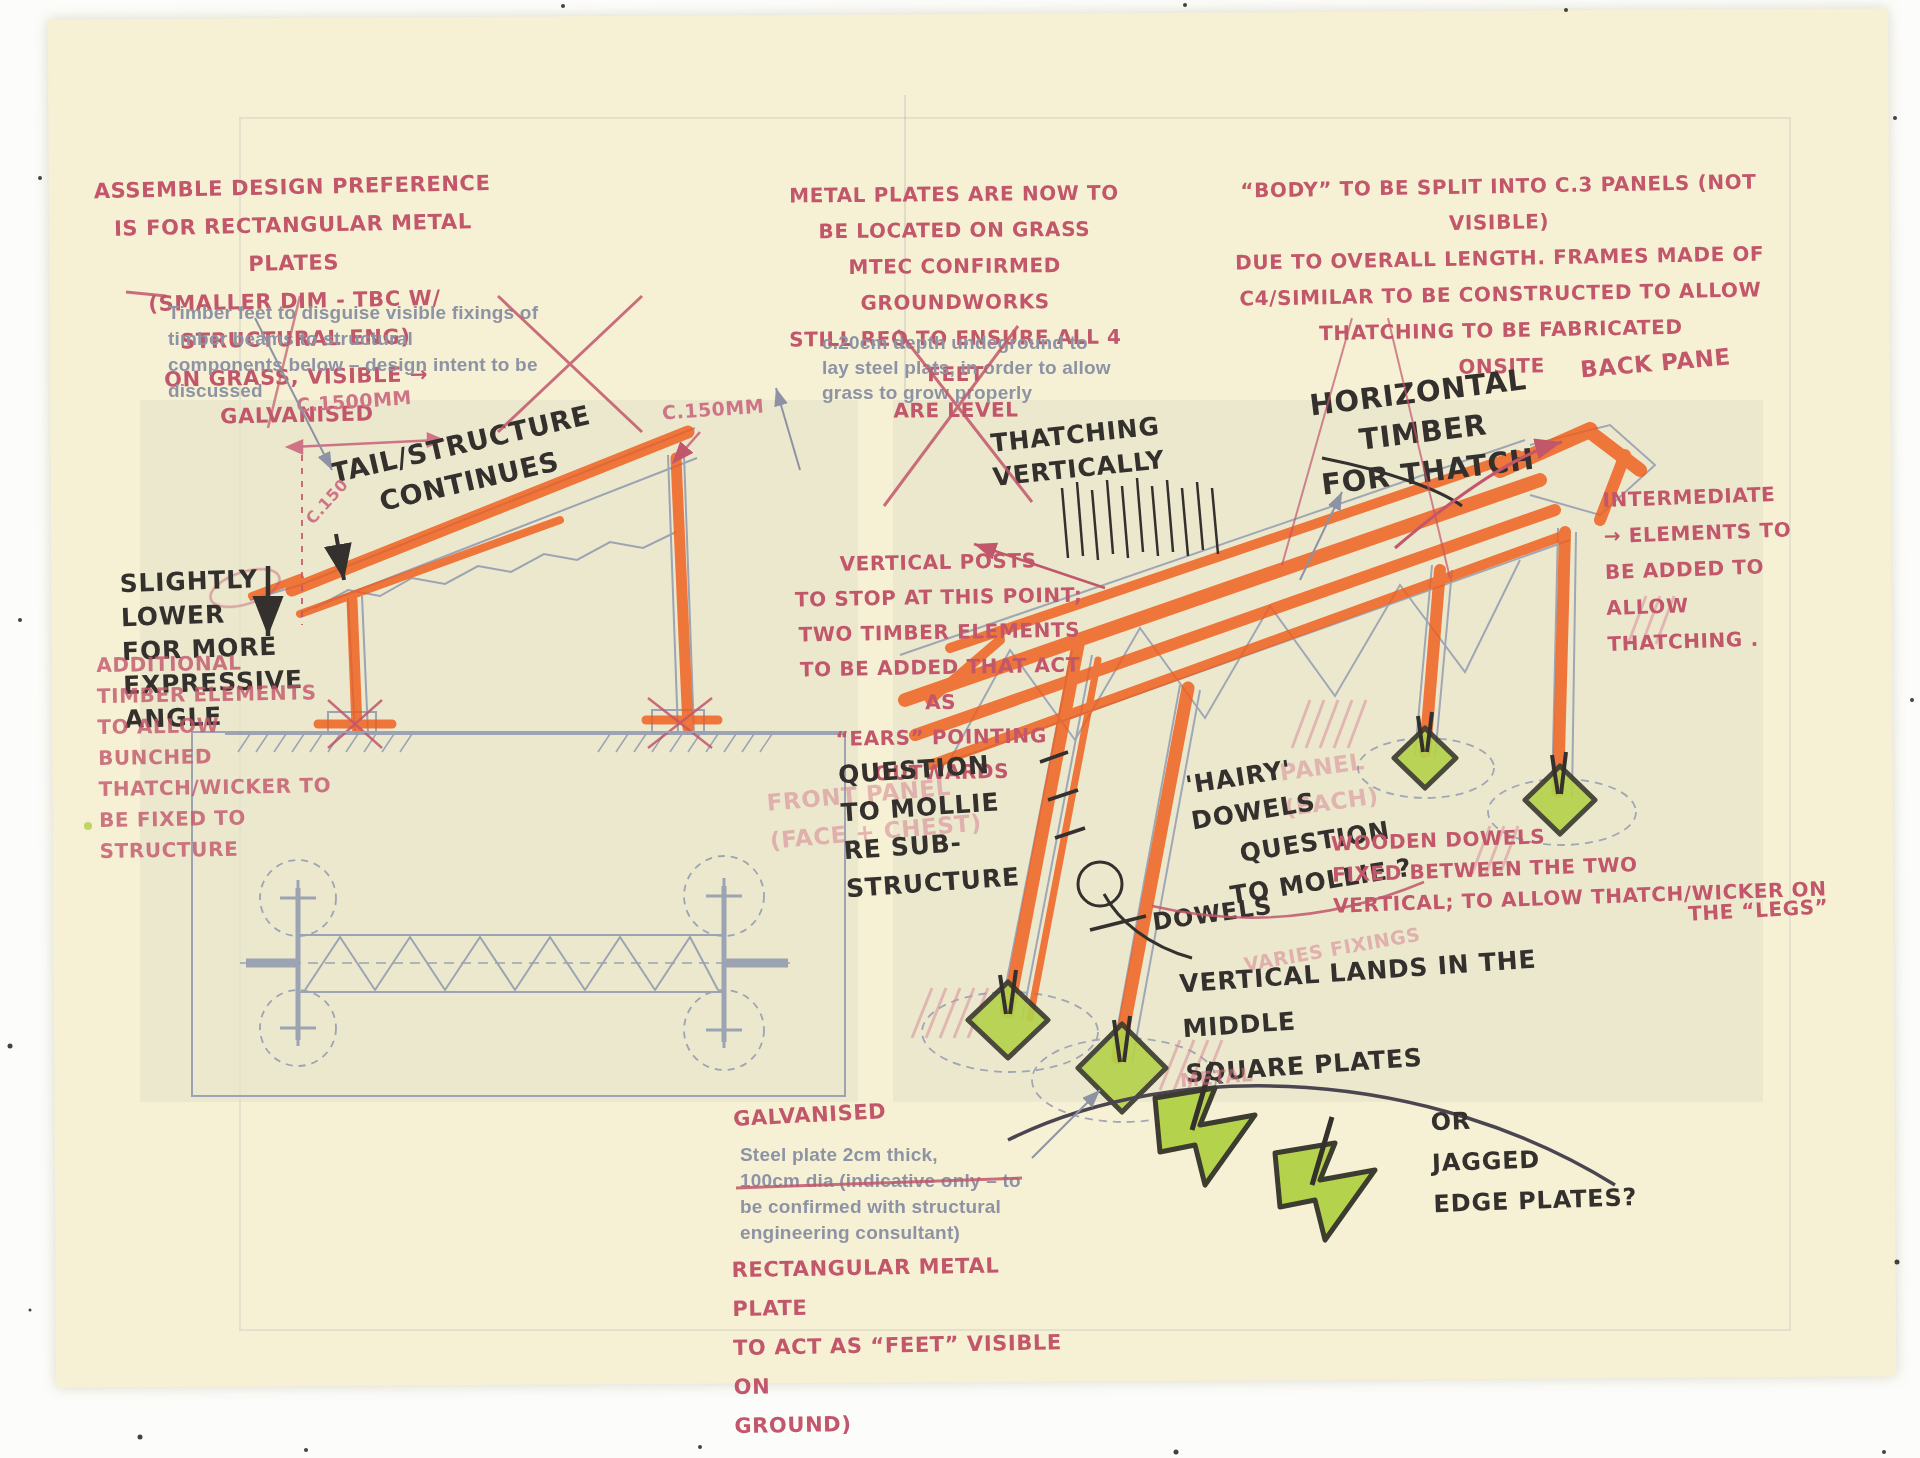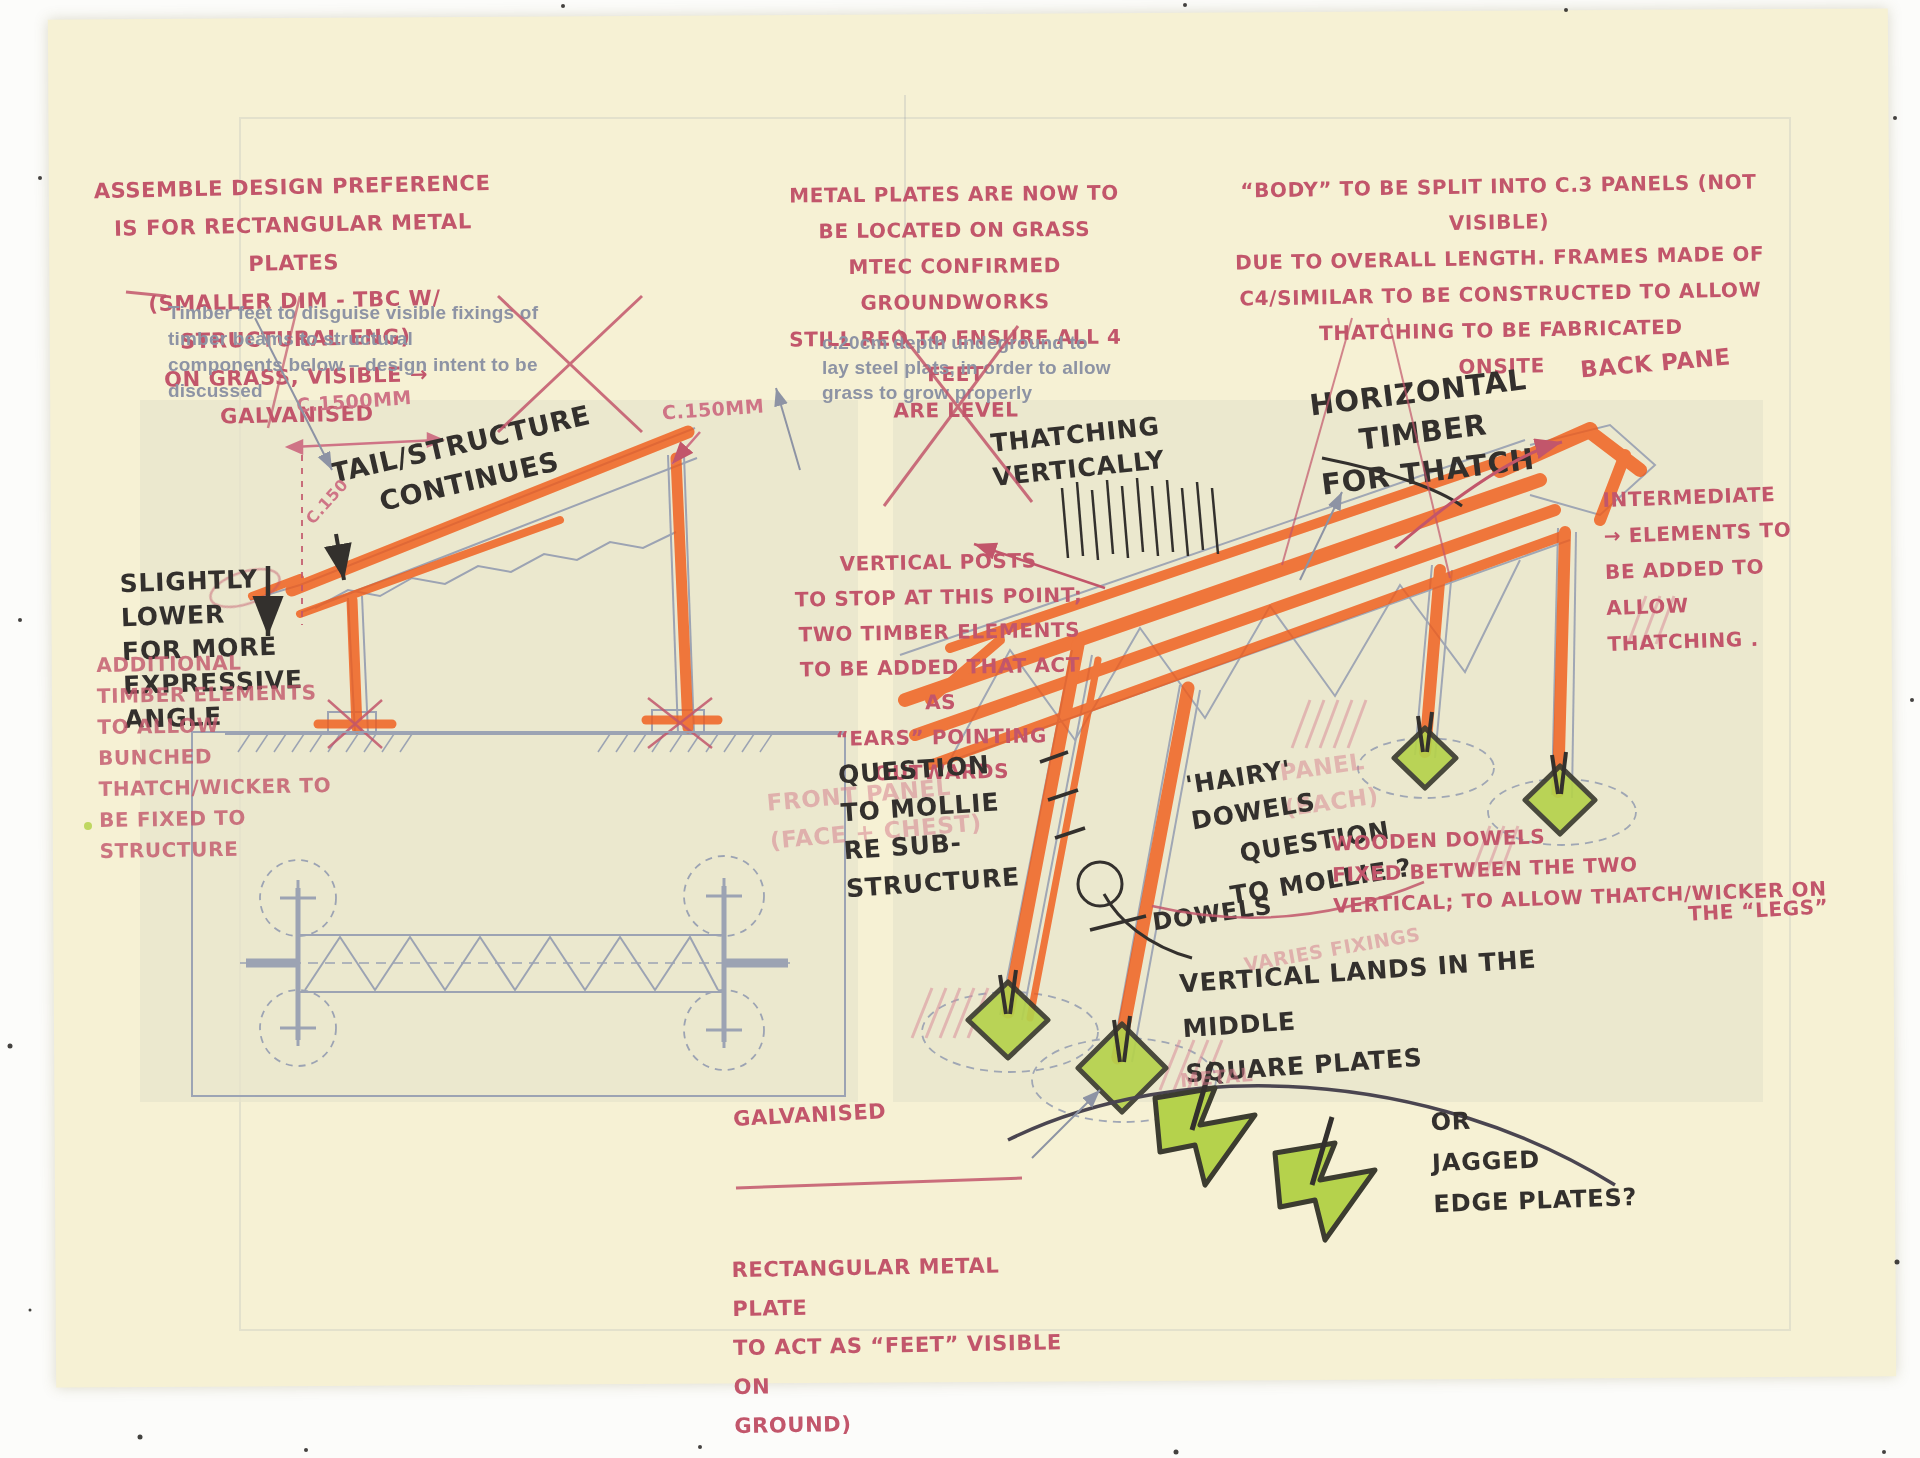--- a/index.html
+++ b/index.html
@@ -360,20 +360,24 @@
 
   <div class="ann black-marker" style="left:1182px;top:945px;width:470px;font-size:25px;line-height:45px;transform:rotate(-4deg);">VERTICAL LANDS IN THE MIDDLE
 SQUARE PLATES</div>
 
   <div class="ann pink-faint" style="left:1243px;top:938px;font-size:19px;transform:rotate(-10deg);opacity:.5;">VARIES FIXINGS</div>
 
   <div class="ann pink-faint" style="left:1180px;top:1066px;font-size:19px;transform:rotate(-5deg);opacity:.55;">METAL</div>
 
   <div class="ann red-hand" style="left:733px;top:1103px;font-size:21px;transform:rotate(-3deg);">GALVANISED</div>
 
+  <div class="ann gray-print" style="left:740px;top:1142px;font-size:19px;line-height:26px;">Steel plate 2cm thick,
+100cm dia (indicative only – to
+be confirmed with structural
+engineering consultant)</div>
 
   <div class="ann red-hand" style="left:733px;top:1248px;width:350px;font-size:21px;line-height:39px;transform:rotate(-1deg);">RECTANGULAR METAL PLATE
 TO ACT AS “FEET” VISIBLE ON
 GROUND)</div>
 
   <div class="ann black-marker" style="left:1432px;top:1098px;width:240px;font-size:24px;line-height:41px;transform:rotate(-2deg);">OR
 JAGGED
 EDGE PLATES?</div>
 
   <div class="ann dim-red" style="left:296px;top:390px;font-size:19px;transform:rotate(-4deg);">C.1500MM</div>

